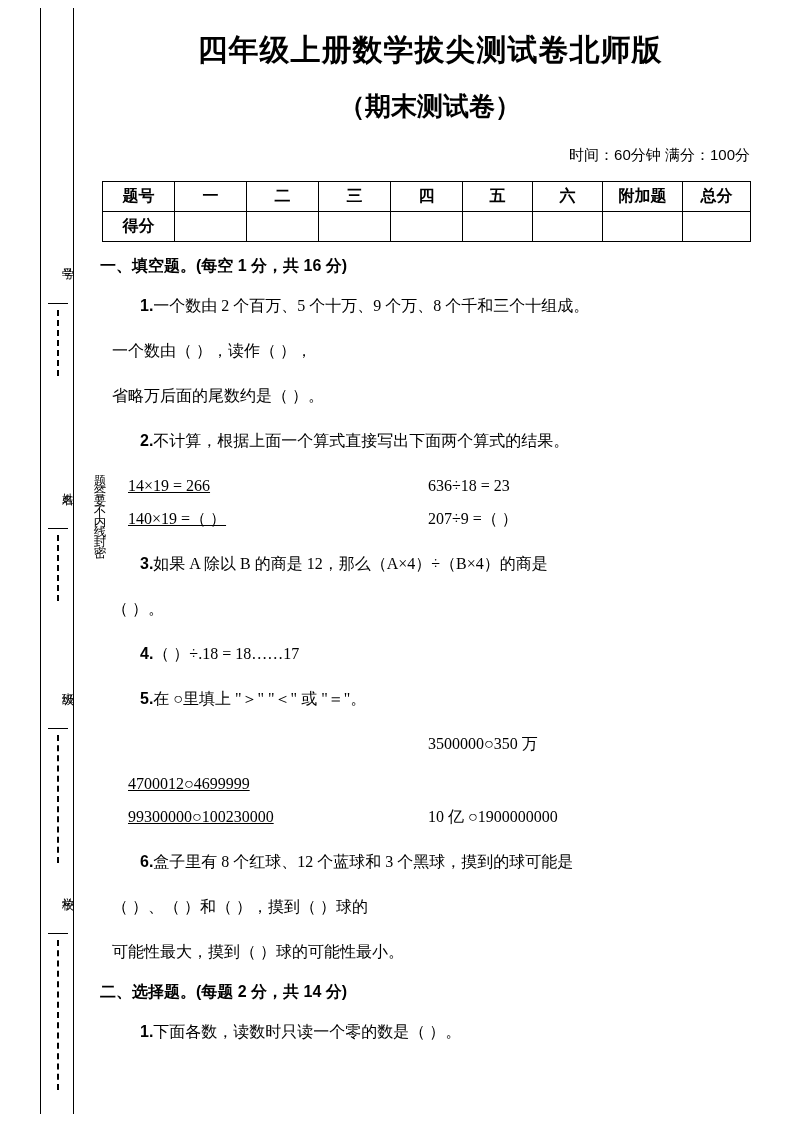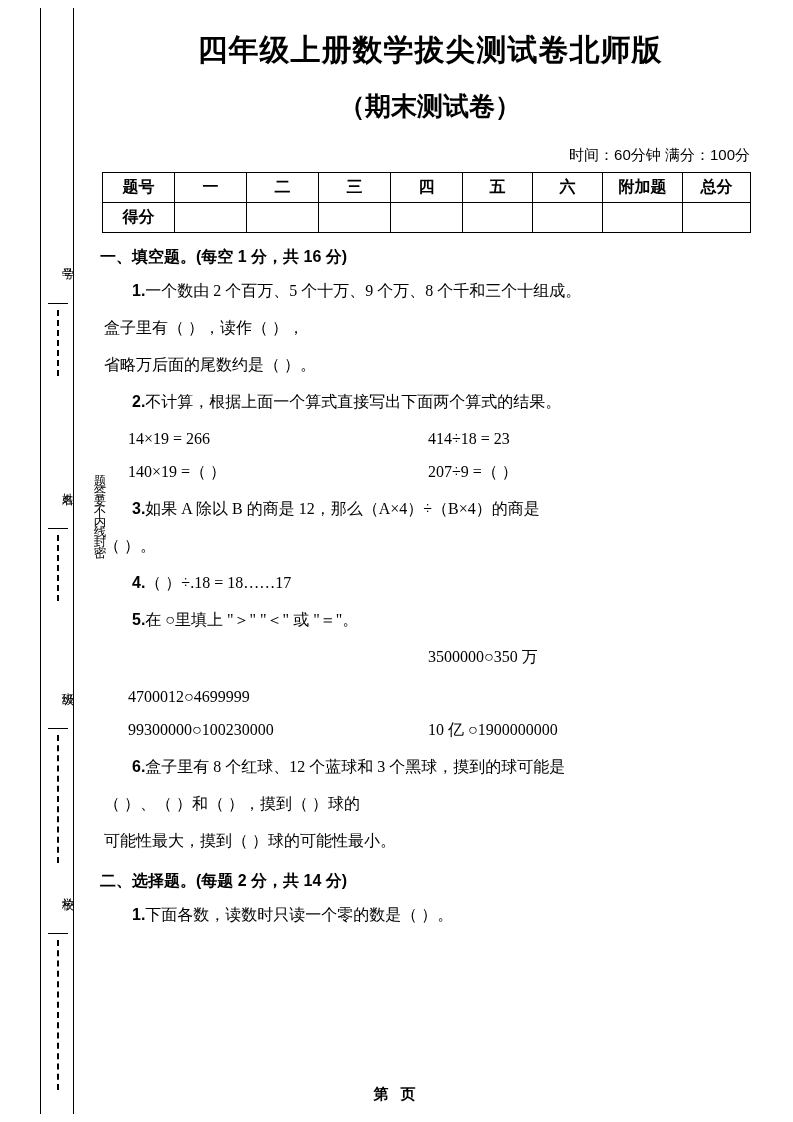--- a/index.html
+++ b/index.html
@@ -110,21 +110,21 @@
   .meta {
     text-align: right;
     font-size: 15px;
     font-family: "Liberation Sans", "DejaVu Sans", sans-serif;
     margin: 20px 10px 6px 0;
   }
 
   table.score {
     border-collapse: collapse;
     width: 648px;
-    margin: 7px 0 0 2px;
+    margin: 16px 0 0 2px;
     table-layout: fixed;
     border-radius: 10px;
   }
   table.score td {
     border: 1px solid #000;
     height: 27px;
     text-align: center;
     font-family: "Liberation Sans", "DejaVu Sans", sans-serif;
     font-size: 16px;
     font-weight: bold;
@@ -135,39 +135,39 @@
 
   .sec-head {
     font-family: Liberation Sans, sans-serif;
     font-weight: bold;
     font-size: 16px;
     margin: 14px 0 6px 0;
   }
   .q {
     font-size: 16px;
     line-height: 33px;
-    margin: 4px;
+    margin: 12px;
   }
   .q .num {
     font-family: "Liberation Sans", "DejaVu Sans", sans-serif;
     font-weight: bold;
   }
   .indent {
     text-indent: 28px;
   }
   .mono-ex {
     font-family: "Liberation Serif", "DejaVu Serif", serif;
     font-size: 16px;
   }
   .two-col {
     display: flex;
     line-height: 33px;
     font-size: 16px;
   }
-  .two-col .c1 { width: 300px; }
+  .two-col .c1 { width: 300px; text-decoration: underline; }
   .two-col .c2 { width: 320px; }
 
   .footer {
     position: absolute;
     left: 0;
     top: 1085px;
     width: 793px;
     text-align: center;
     font-family: "Liberation Sans", "DejaVu Sans", sans-serif;
     font-size: 15px;
@@ -249,31 +249,31 @@
       </tr>
     </tbody>
       </table>
 
     <div class="sec-head">一、填空题。(每空 1 分，共 16 分)</div>
 
     <div>
       <div class="q indent">
         <span class="num">1.</span><span>一个数由 2 个百万、5 个十万、9 个万、8 个千和三个十组成。</span>
       </div>
-      <div class="q">盒子里有（            ），读作（                        ），</div>
+      <div class="q">一个数由（            ），读作（                        ），</div>
       <div class="q">省略万后面的尾数约是（          ）。</div>
     </div>
 
     <div>
       <div class="q indent">
         <span class="num">2.</span><span>不计算，根据上面一个算式直接写出下面两个算式的结果。</span>
       </div>
       <div class="two-col">
         <div class="c1 mono-ex" style="padding-left:28px;">14×19 = 266</div>
-        <div class="c2 mono-ex">414÷18 = 23</div>
+        <div class="c2 mono-ex">636÷18 = 23</div>
       </div>
       <div class="two-col">
         <div class="c1 mono-ex" style="padding-left:28px;">140×19 =（            ）</div>
         <div class="c2 mono-ex">207÷9 =（          ）</div>
       </div>
     </div>
 
     <div>
       <div class="q indent">
         <span class="num">3.</span><span>如果 A 除以 B 的商是 12，那么（A×4）÷（B×4）的商是</span>
@@ -312,14 +312,13 @@
     <div class="sec-head">二、选择题。(每题 2 分，共 14 分)</div>
 
     <div>
       <div class="q indent">
         <span class="num">1.</span><span>下面各数，读数时只读一个零的数是（        ）。</span>
       </div>
     </div>
 
   </div>
 
-  <div class="footer">第 页</div>
 </div>
 
 </body></html>

